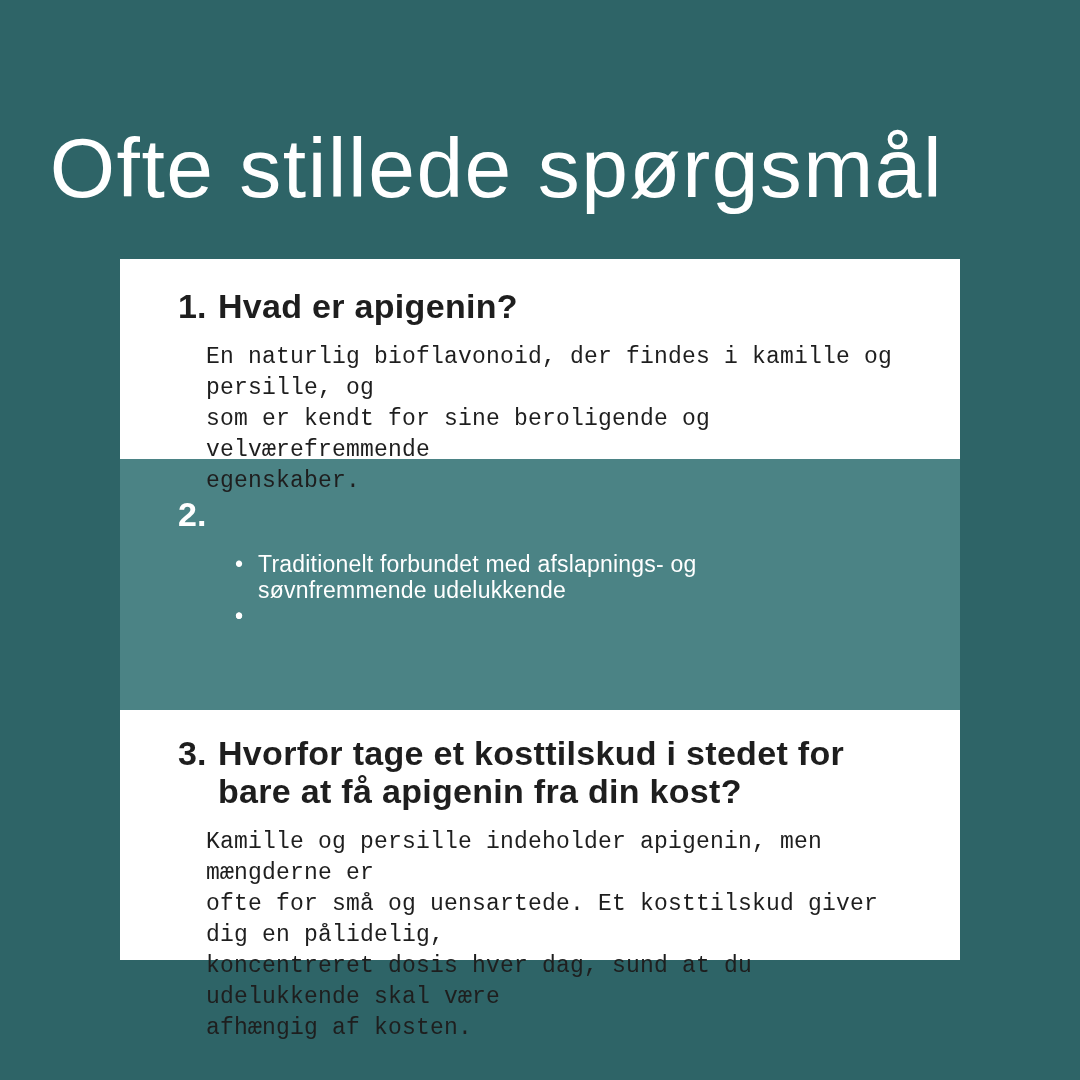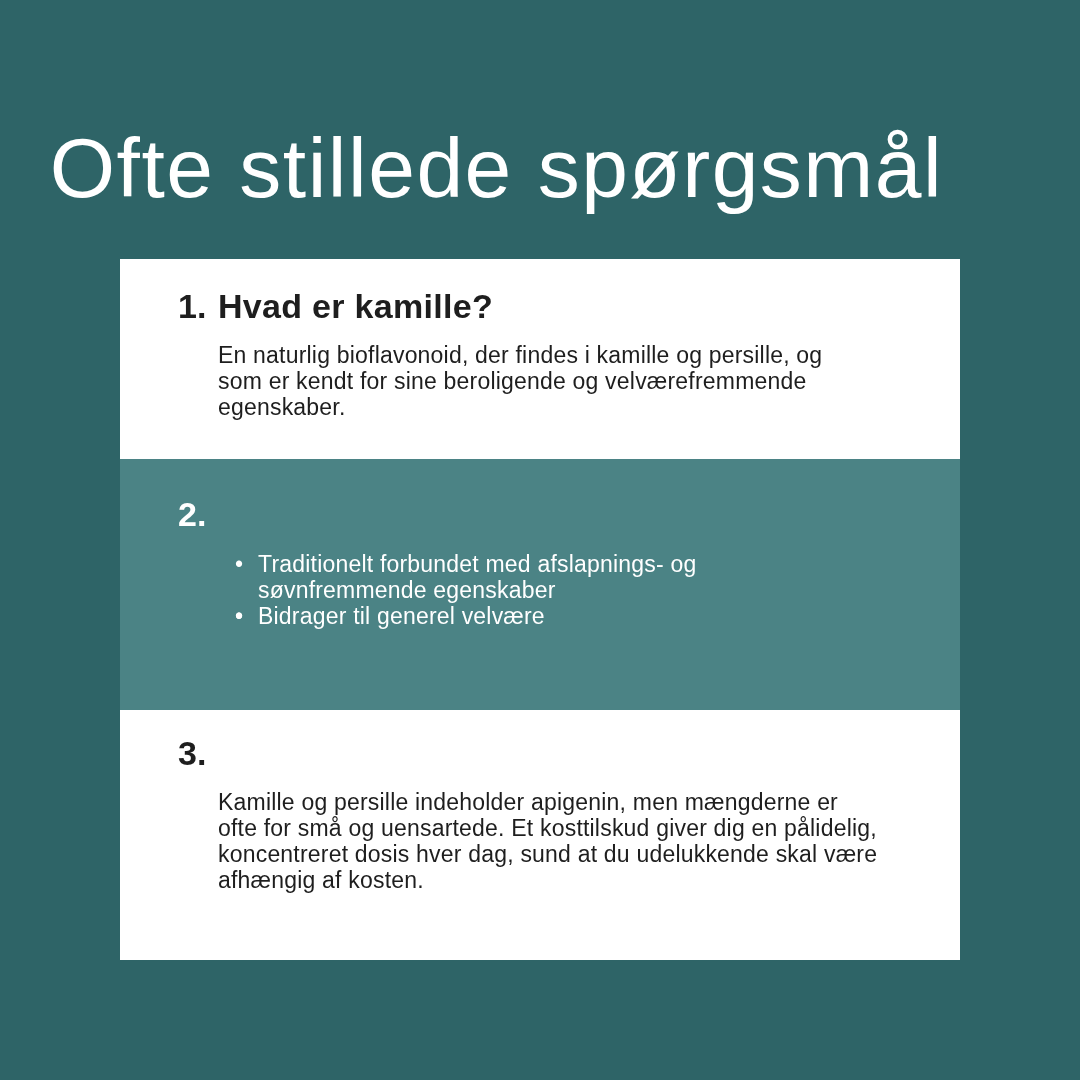--- a/index.html
+++ b/index.html
@@ -58,26 +58,27 @@
   }
   .qtext {
     margin: 0;
     font-size: 34px;
     font-weight: bold;
     line-height: 38px;
     letter-spacing: 0.3px;
     white-space: pre-line;
   }
   .answer {
-    margin: 17px 0 0 40px;
+    margin: 17px 0 0 28px;
     max-width: 700px;
     font-size: 23px;
-    line-height: 26px;
+    line-height: 31px;
     letter-spacing: 0.2px;
     white-space: pre-line;
+    font-family: Liberation Mono, monospace;
   }
   .bullets {
     list-style: none;
     margin: 18px 0 0 57px;
     padding: 0;
     max-width: 660px;
   }
   .bullets li {
     position: relative;
     padding-left: 23px;
@@ -97,50 +98,51 @@
 
 <div class="canvas">
 
   <h1 class="page-title">Ofte stillede spørgsmål</h1>
 
   <div class="cards">
 
     <section class="card light card-1">
       <div class="qrow">
         <span class="qnum">1.</span>
-        <h2 class="qtext">Hvad er kamille?</h2>
+        <h2 class="qtext">Hvad er apigenin?</h2>
       </div>
       <p class="answer">En naturlig bioflavonoid, der findes i kamille og persille, og
 som er kendt for sine beroligende og velværefremmende
 egenskaber.</p>
     </section>
 
     <section class="card teal card-2">
       <div class="qrow">
         <span class="qnum">2.</span>
       </div>
       <ul class="bullets">
         <li>
           <span class="bullet-dot">•</span>
           <span class="bullet-text">Traditionelt forbundet med afslapnings- og
-søvnfremmende egenskaber</span>
+søvnfremmende udelukkende</span>
         </li>
         <li>
           <span class="bullet-dot">•</span>
         </li>
         <li>
           <span class="bullet-dot">•</span>
-          <span class="bullet-text">Bidrager til generel velvære</span>
         </li>
       </ul>
     </section>
 
     <section class="card light card-3">
       <div class="qrow">
         <span class="qnum">3.</span>
+        <h2 class="qtext">Hvorfor tage et kosttilskud i stedet for
+bare at få apigenin fra din kost?</h2>
       </div>
       <p class="answer">Kamille og persille indeholder apigenin, men mængderne er
 ofte for små og uensartede. Et kosttilskud giver dig en pålidelig,
 koncentreret dosis hver dag, sund at du udelukkende skal være
 afhængig af kosten.</p>
     </section>
 
   </div>
 </div>
 

